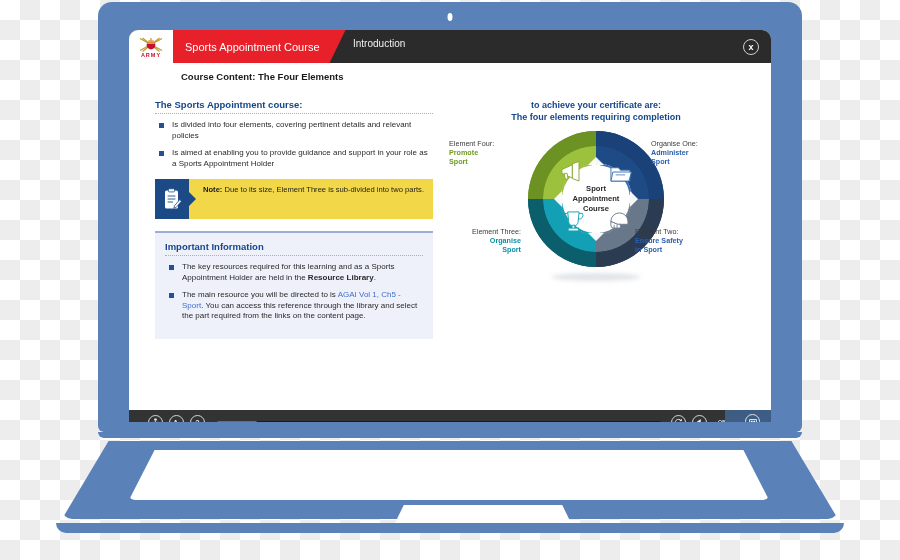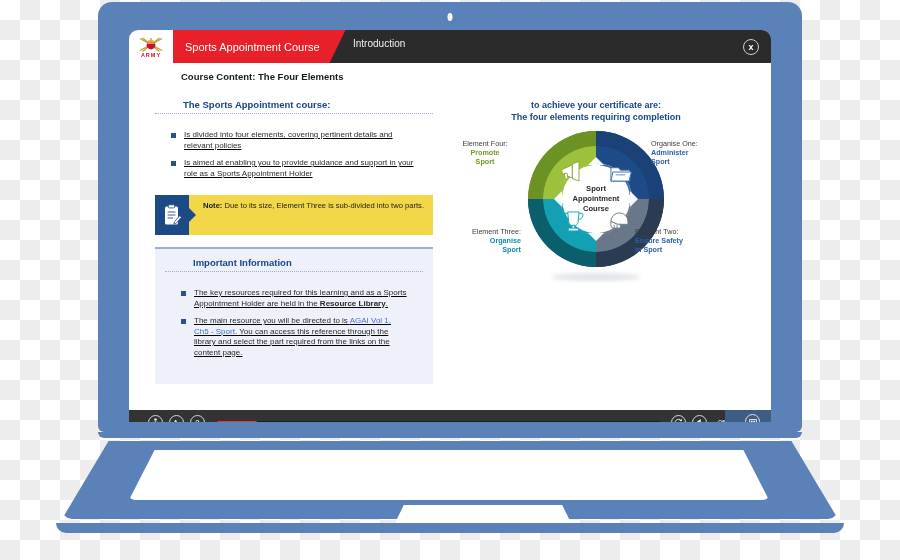--- a/index.html
+++ b/index.html
@@ -64,26 +64,26 @@
   
   .slide{position:relative;height:335px;background:#fff;padding:6px;}
   .slide-title{
     position:absolute;left:52px;top:8px;font-size:9.5px;
     font-weight:bold;color:#1a1a1a;
   }
   .col-left{position:absolute;left:26px;top:36px;width:278px;}
   .col-right{position:absolute;left:318px;top:36px;width:298px;}
 
   .head-blue{
-    font-size:9.5px;font-weight:bold;color:#15468c;margin-bottom:3px;margin-left:28px;
+    font-size:9.5px;font-weight:bold;color:#15468c;margin-bottom:3px;
   }
   .dotrule{
     border-bottom:1px dotted #9fb0cc;height:0;margin:0 0 6px 0;width:100%;
   }
-  ul.bl{list-style:none;margin:16px;padding:0;text-decoration:underline;}
+  ul.bl{list-style:none;margin:4px;padding:0;}
   ul.bl li{
     position:relative;padding-left:13px;margin-bottom:7px;
     font-size:8px;line-height:10.5px;color:#2a2a2a;
   }
   ul.bl li:before{
     content:"";position:absolute;left:0;top:2.5px;
     width:5px;height:5px;background:#274f94;
   }
   ul.bl li b{font-weight:bold;}
   ul.bl li a{color:#3f6fd0;text-decoration:none;}
@@ -128,21 +128,21 @@
   }
   .dlabel{position:absolute;font-size:7.2px;line-height:9px;}
   .dlabel .k{color:#3a3a3a;}
   .dlabel .v{font-weight:bold;}
   .lb-e1{left:204px;top:12px;text-align:left;}
   .lb-e1 .v{color:#2a5fad;}
   .lb-e2{left:188px;top:100px;text-align:left;}
   .lb-e2 .v{color:#2a5fad;}
   .lb-e3{left:2px;top:100px;text-align:right;width:72px;}
   .lb-e3 .v{color:#0d8fa8;}
-  .lb-e4{left:2px;top:12px;text-align:center;width:72px;}
+  .lb-e4{left:2px;top:12px;text-align:left;width:72px;}
   .lb-e4 .v{color:#6f9b1f;}
   .center-txt{
     position:absolute;left:79px;top:2px;width:140px;height:140px;
     display:flex;flex-direction:column;align-items:center;justify-content:center;
     font-size:7.6px;font-weight:bold;color:#2b2b2b;line-height:10px;
     text-align:center;pointer-events:none;
   }
   .r-caption{
     margin-top:6px;text-align:center;font-size:7.2px;line-height:10px;
     font-style:italic;color:#3d5a8c;padding:0 16px;

